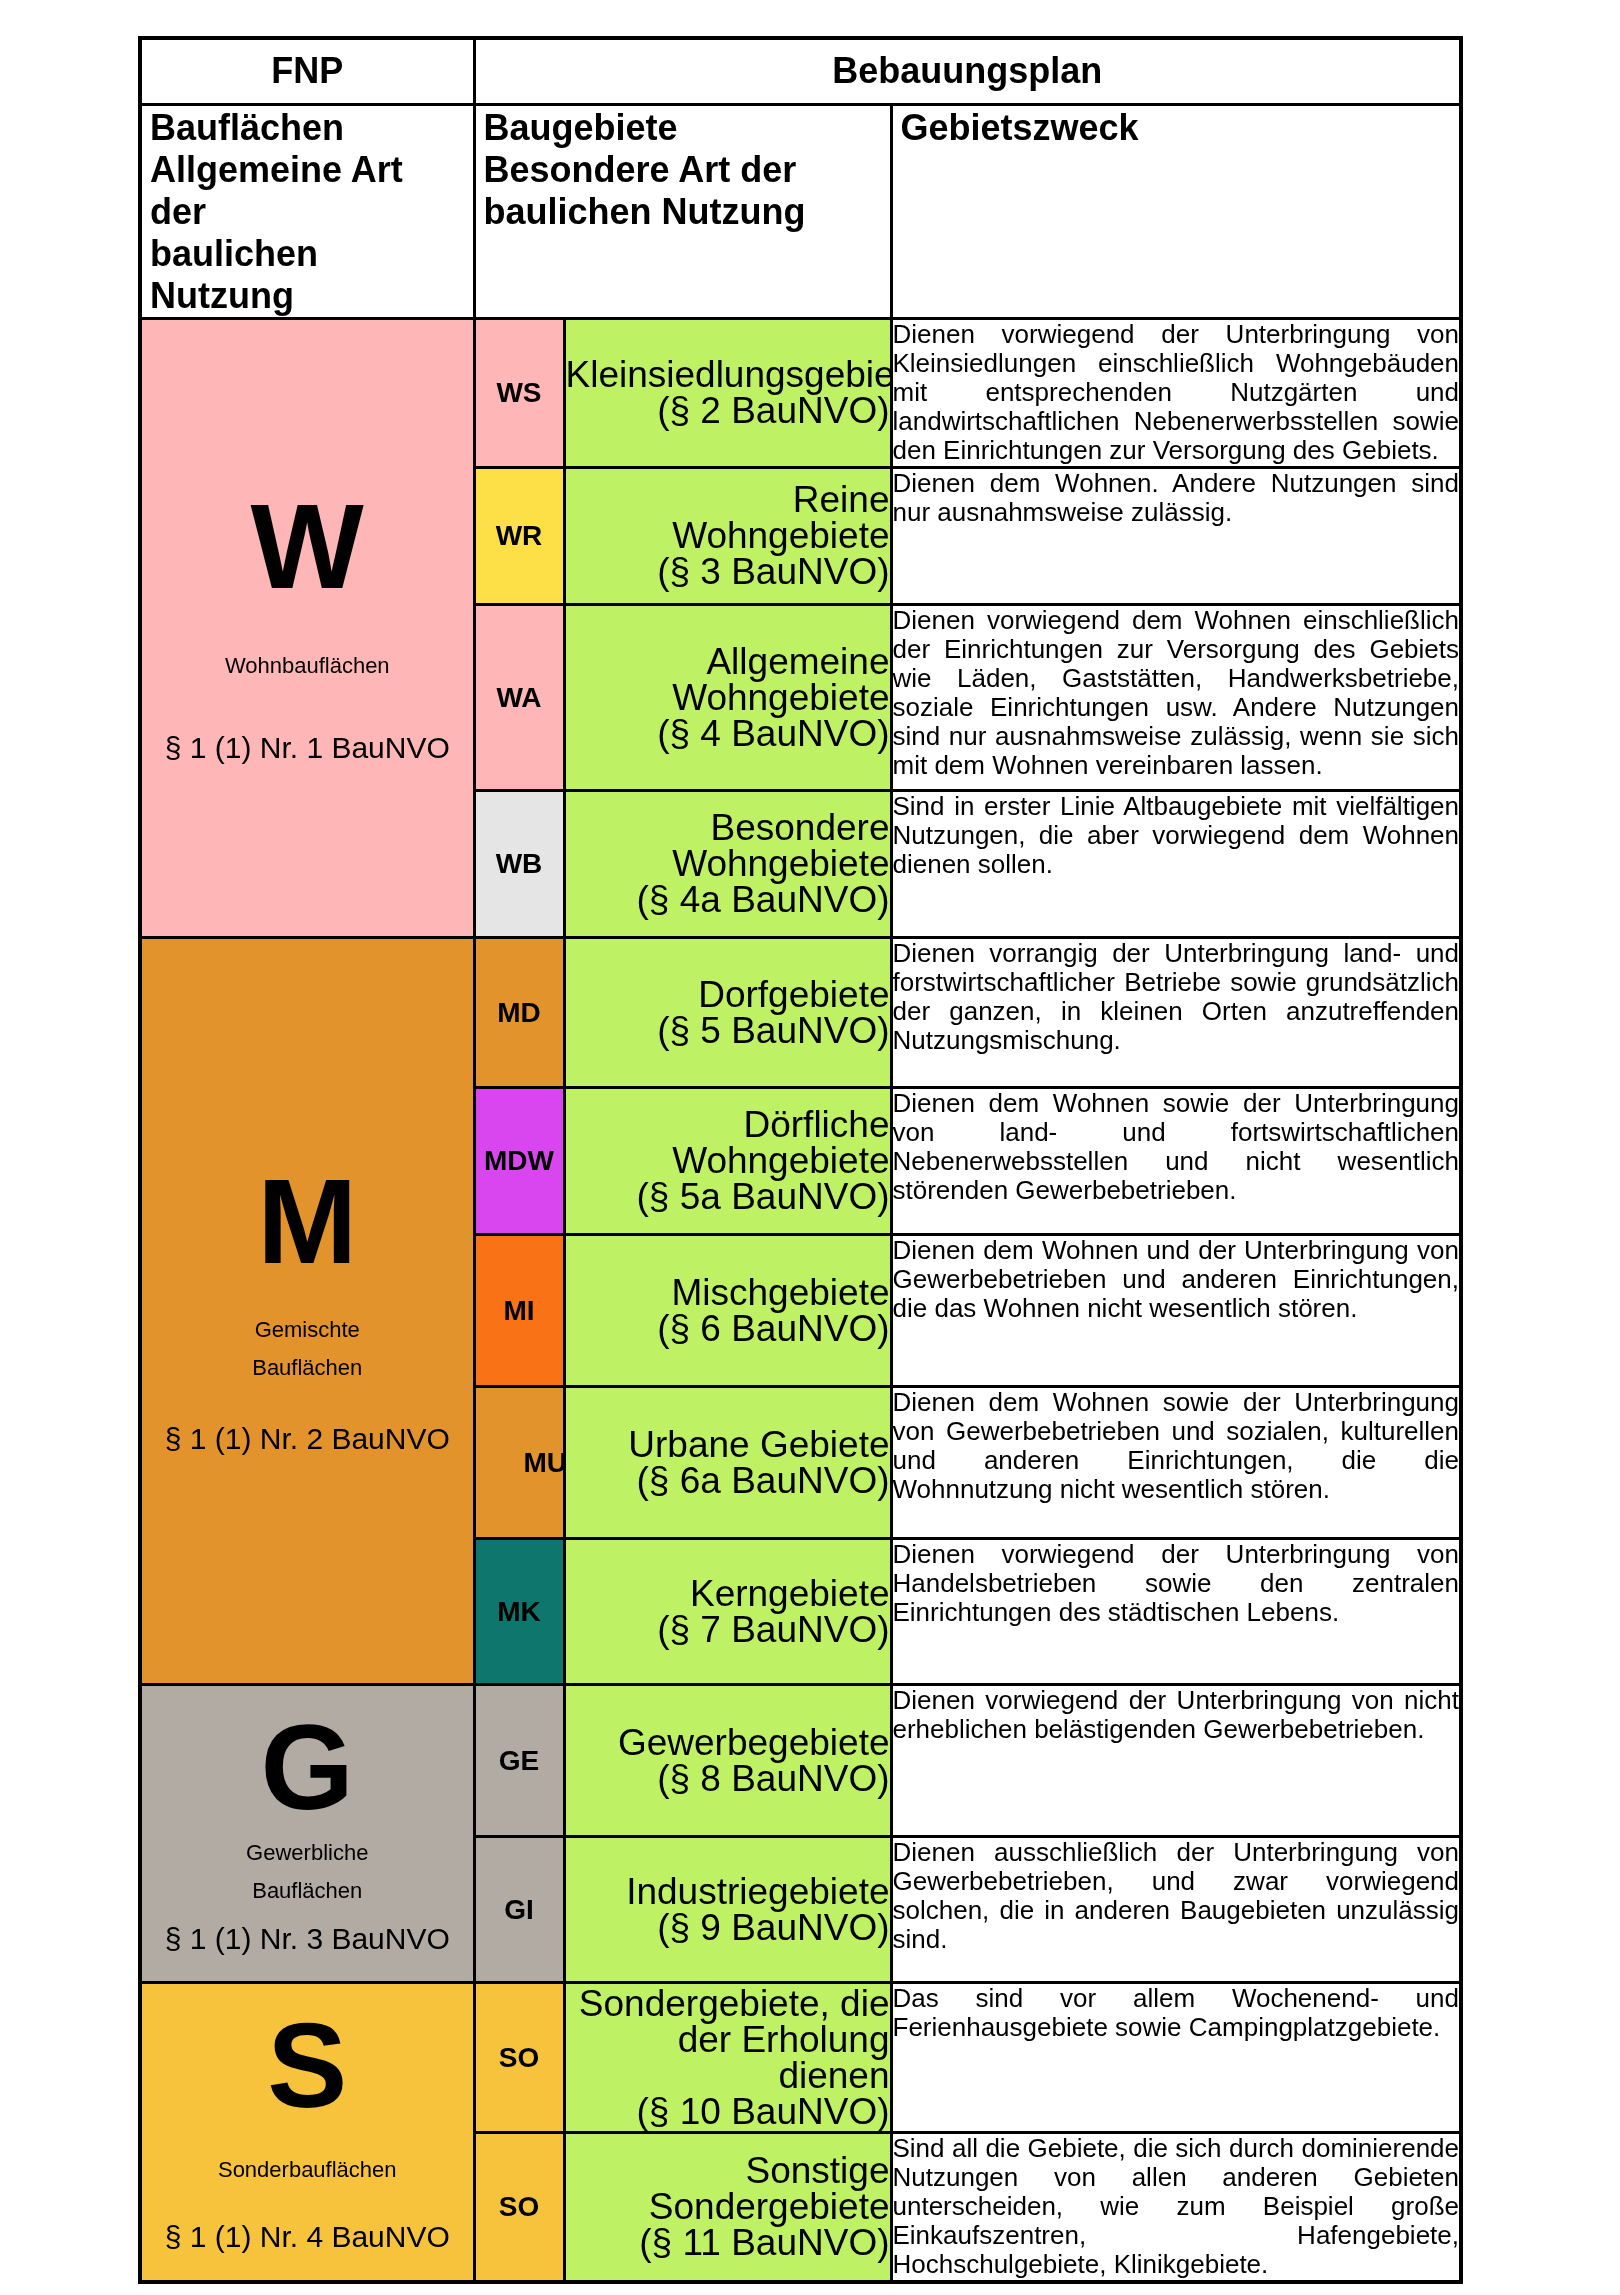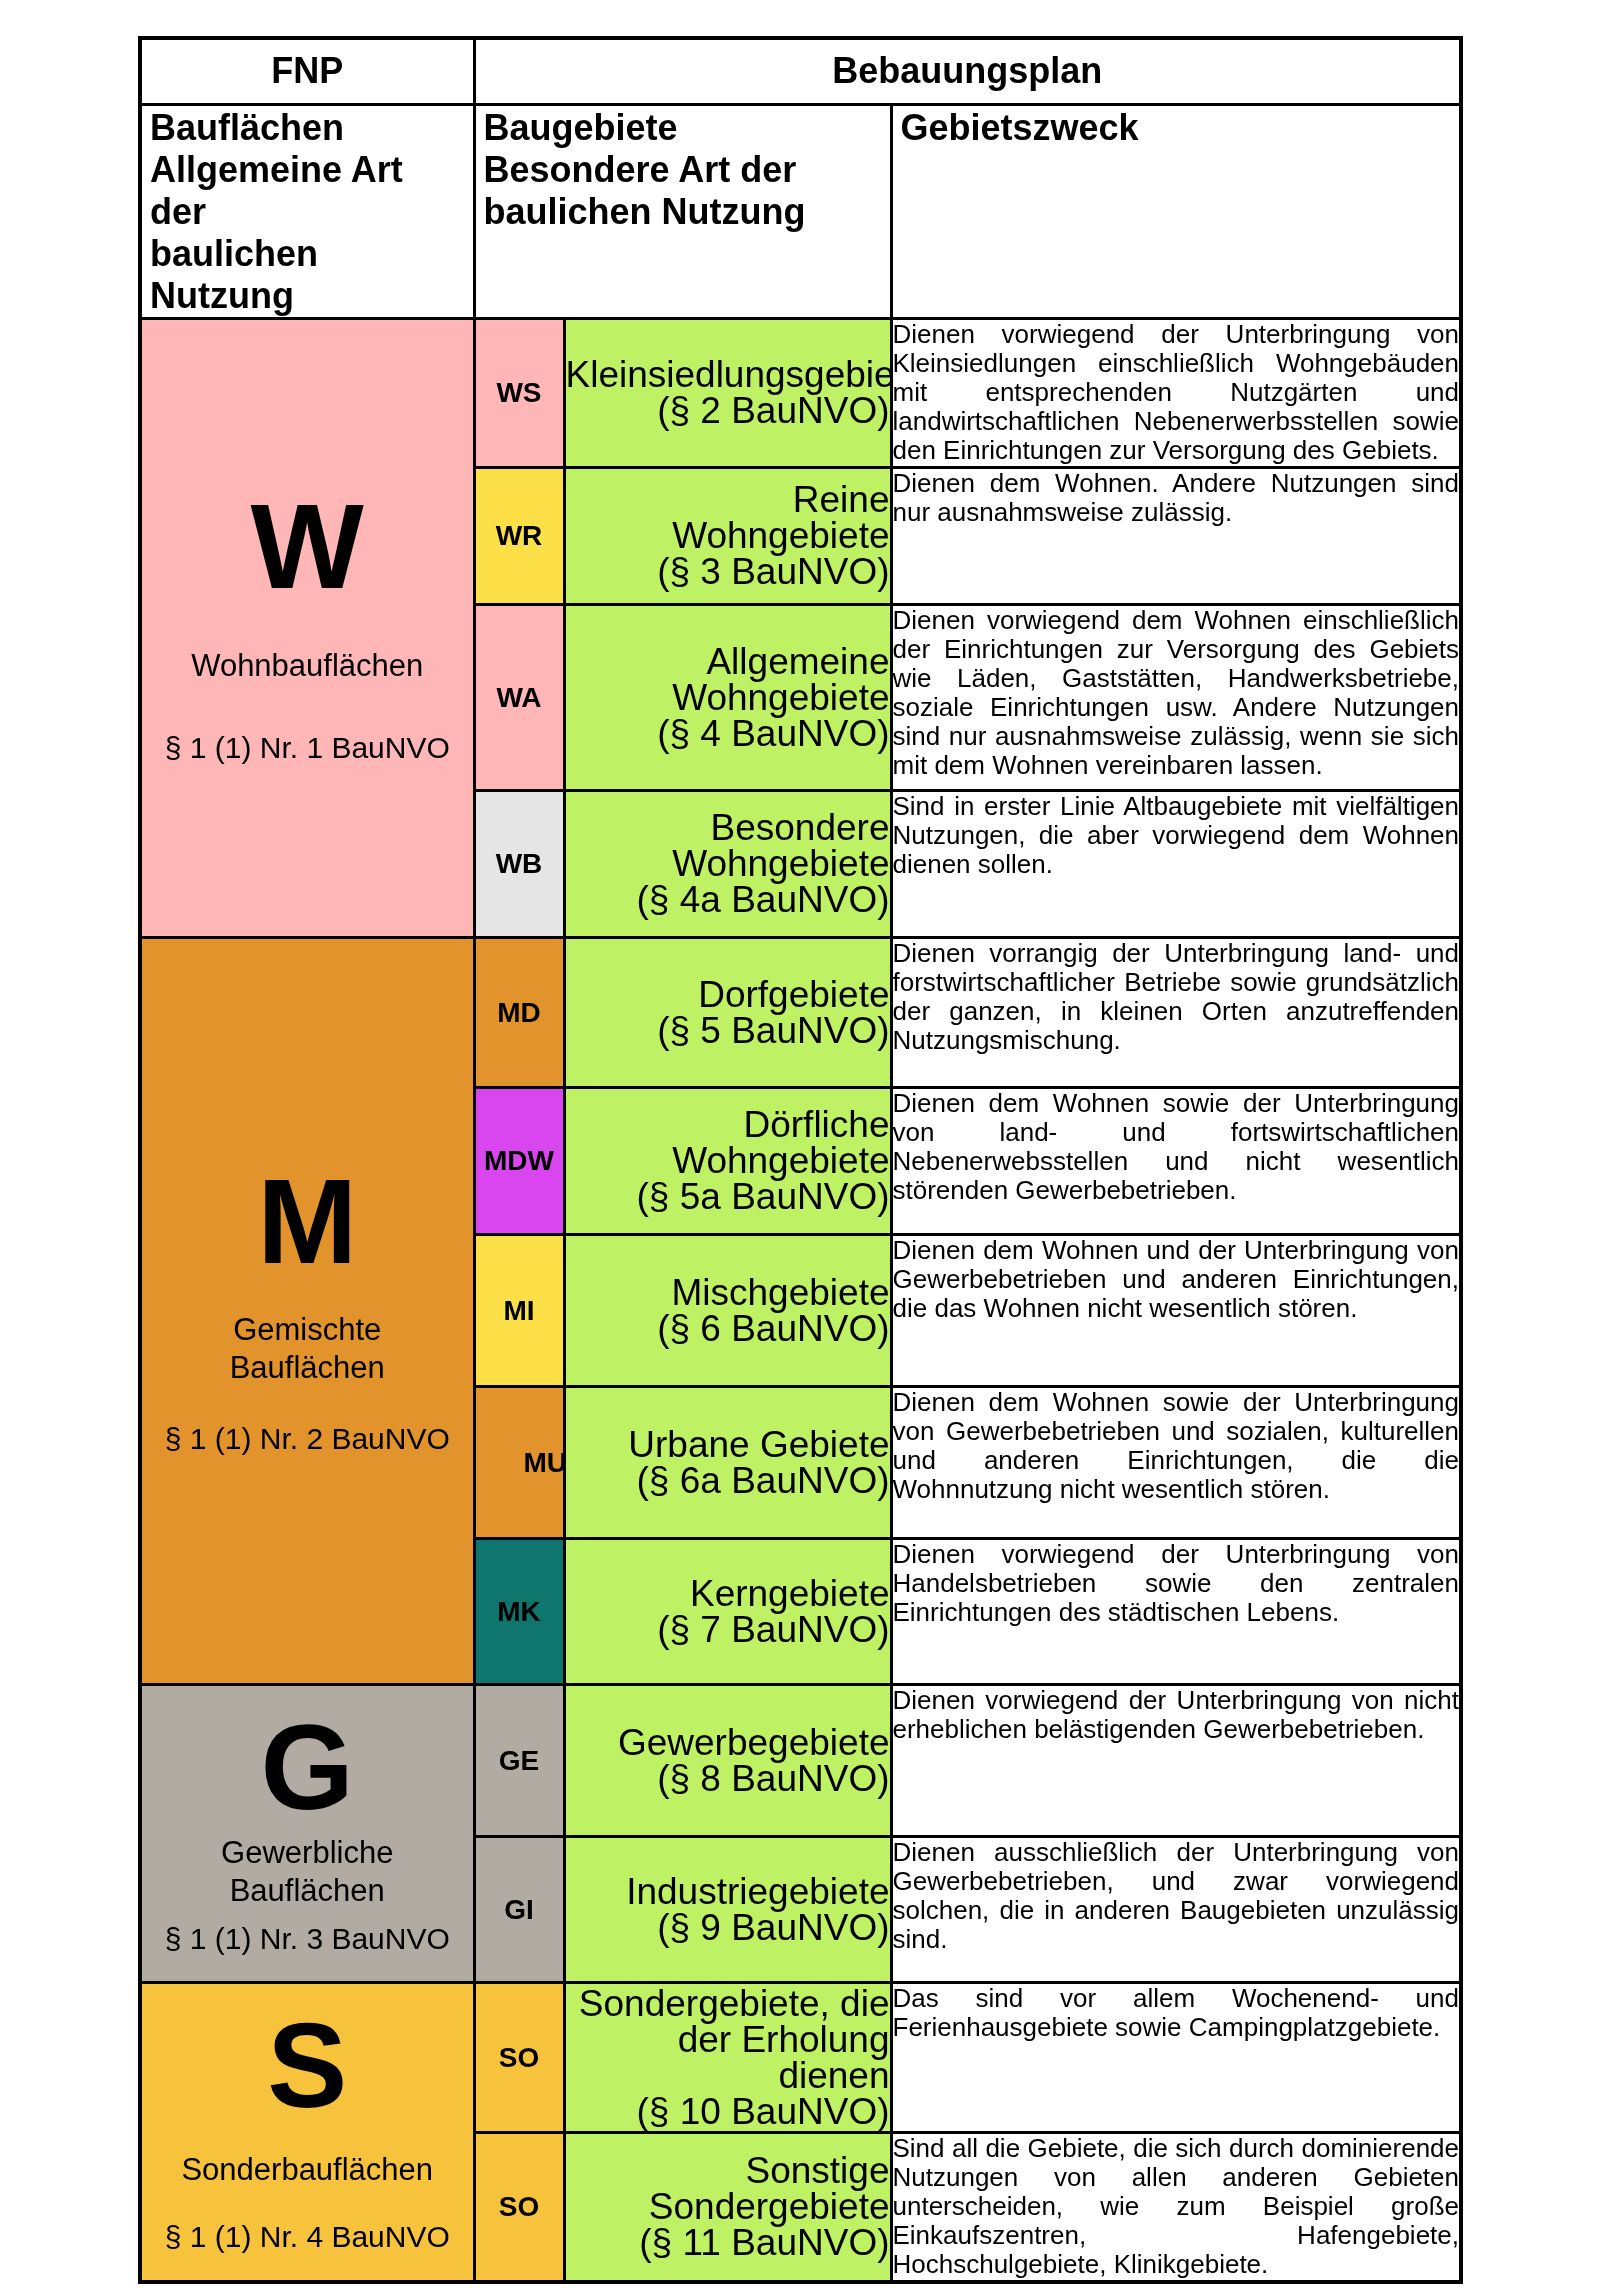--- a/index.html
+++ b/index.html
@@ -45,21 +45,21 @@
     white-space:pre-line;
   }
   
   td.sec{vertical-align:middle; text-align:center;}
   .sec-inner{
     display:flex; flex-direction:column;
     align-items:center; justify-content:center;
   }
   .gap-w{gap:47px;} .gap-m{gap:36px;} .gap-g{gap:13px;} .gap-s{gap:32px;}
   .big{font-size:120px; font-weight:bold; line-height:0.9;}
-  .secname{font-size:31px; line-height:38px; white-space:pre-line;}
+  .secname{font-size:22px; line-height:38px; white-space:pre-line;}
   .seclaw{font-size:30px; line-height:32px;}
   
   td.code{
     font-weight:bold; font-size:28px;
     text-align:center; vertical-align:middle;
   }
   
   td.name{
     font-size:37px; line-height:36px;
     text-align:right; vertical-align:middle;
@@ -160,21 +160,21 @@
   </tr>
   <tr class="rh182">
     <td class="code" style="background: #d946ef;">MDW</td>
     <td class="name">
       <div>Dörfliche Wohngebiete</div>
       <div>(§ 5a BauNVO)</div>
     </td>
     <td class="desc">Dienen dem Wohnen sowie der Unterbringung von land- und fortswirtschaftlichen Nebenerwebsstellen und nicht wesentlich störenden Gewerbebetrieben.</td>
   </tr>
   <tr class="rh188">
-    <td class="code" style="background: #fde047;">MI</td>
+    <td class="code" style="background: #f97316;">MI</td>
     <td class="name">
       <div>Mischgebiete</div>
       <div>(§ 6 BauNVO)</div>
     </td>
     <td class="desc">Dienen dem Wohnen und der Unterbringung von Gewerbebetrieben und anderen Einrichtungen, die das Wohnen nicht wesentlich stören.</td>
   </tr>
   <tr class="rh187">
     <td class="code" style="background: rgb(226, 147, 44); padding-left: 48px;">MU</td>
     <td class="name">
       <div>Urbane Gebiete</div>

